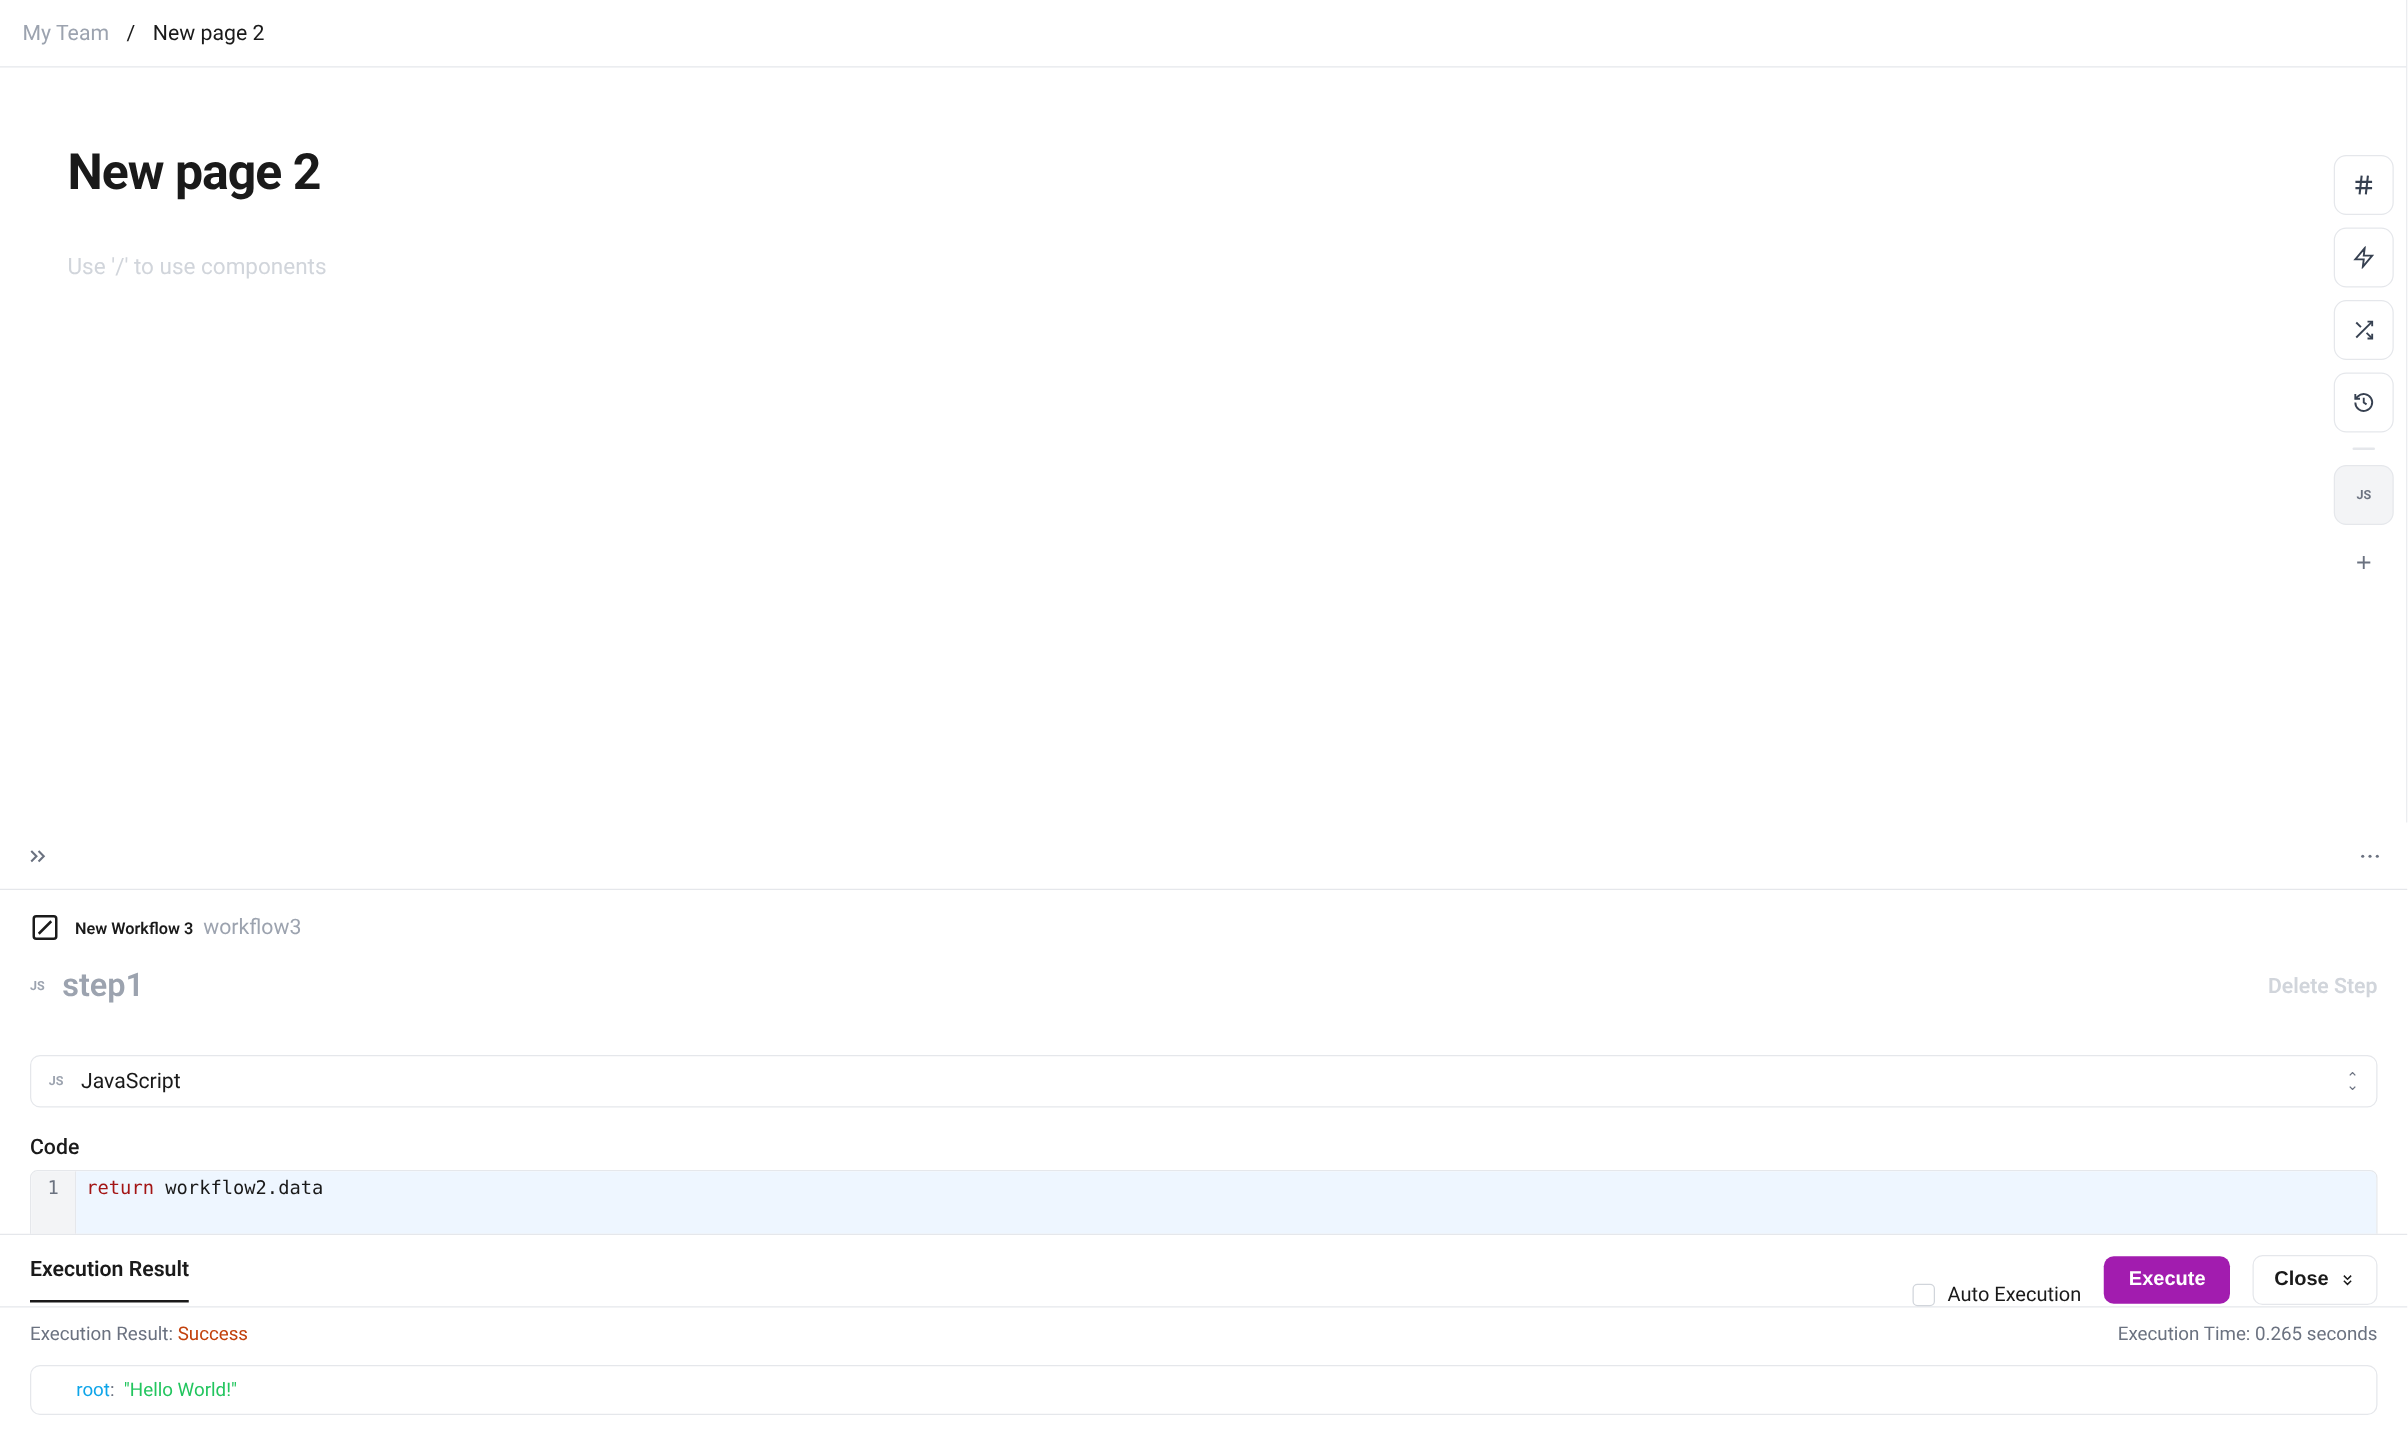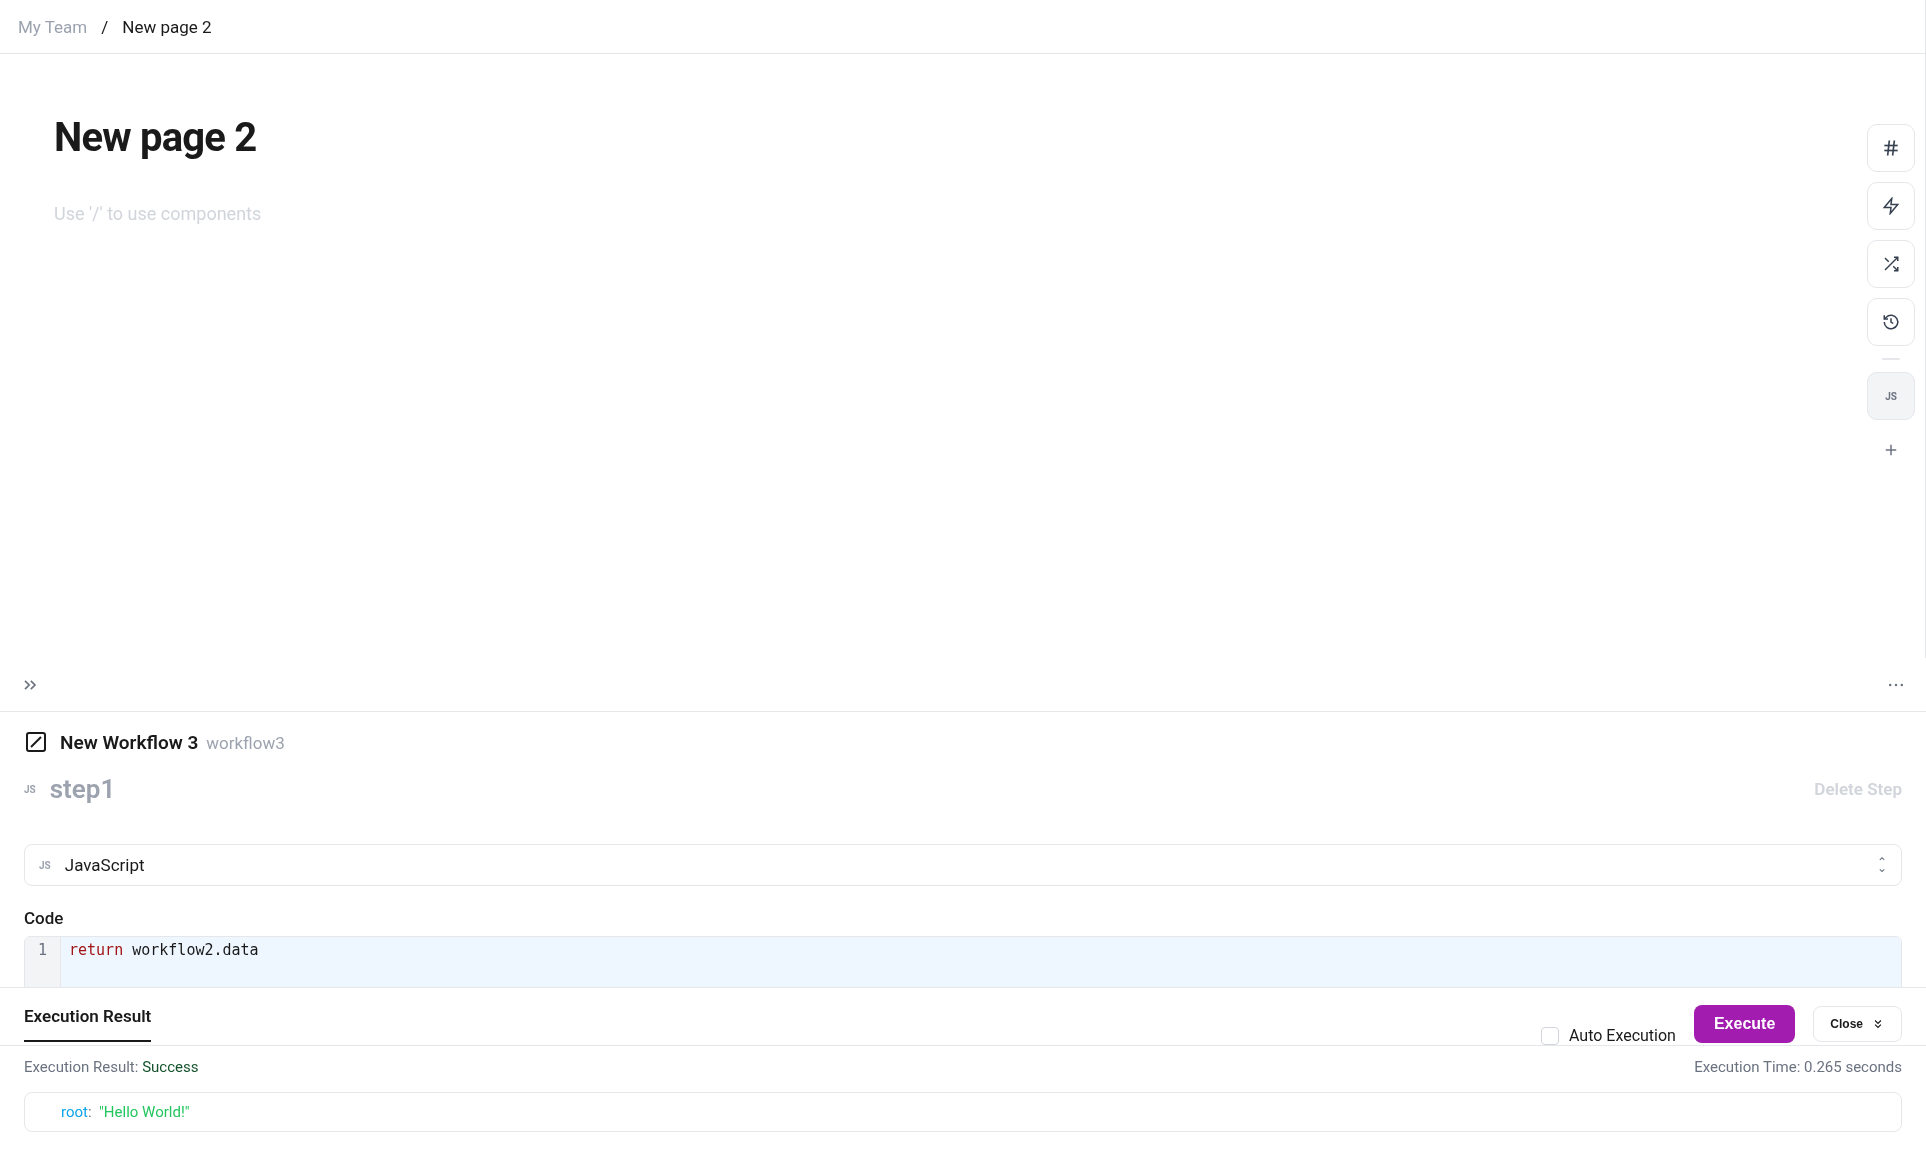--- a/index.html
+++ b/index.html
@@ -28,21 +28,21 @@
 .v-add { width: 48px; height: 40px; display: flex; align-items: center; justify-content: center; color: #6b7280; cursor: pointer; }
 
 
 .r-header { height: 54px; display: flex; align-items: center; padding: 0 20px; border-bottom: 1px solid #e5e7eb; justify-content: space-between; }
 .r-header .collapse { color: #6b7280; cursor: pointer; }
 .r-header .more { color: #6b7280; cursor: pointer; }
 
 
 .wf-header { padding: 18px 24px 10px 24px; display: flex; align-items: center; gap: 12px; }
 .wf-icon { width: 24px; height: 24px; }
-.wf-title { font-size: 19px; font-weight: 600; }
+.wf-title { font-size: 13px; font-weight: 600; }
 .wf-slug { font-size: 17px; color: #9ca3af; font-weight: 400; margin-left: 4px; }
 
 
 .step-header { padding: 10px 24px 18px 24px; display: flex; align-items: center; justify-content: space-between; }
 .step-left { display: flex; align-items: center; gap: 14px; }
 .step-left .js-badge { font-size: 10px; font-weight: 700; color: #9ca3af; }
 .step-name { font-size: 26px; font-weight: 600; color: #9ca3af; }
 .delete-step { font-size: 17px; font-weight: 600; color: #d1d5db; cursor: pointer; }
 
 
@@ -66,24 +66,24 @@
 .kw { color: #a31515; margin-top: 38px; }
 
 
 .exec-footer { border-top: 1px solid #e5e7eb; position: absolute; bottom: 0; left: 0; right: 0; background: #fff; }
 .exec-top { display: flex; align-items: center; justify-content: space-between; padding: 14px 24px 0 24px; }
 .exec-tabhead { font-size: 17px; font-weight: 600; padding-bottom: 14px; border-bottom: 2px solid #1a1a1a; display: inline-block; }
 .exec-controls { display: flex; align-items: center; gap: 18px; }
 .auto-exec { display: flex; align-items: center; gap: 10px; font-size: 16px; margin-top: 24px; }
 .checkbox { width: 18px; height: 18px; border: 1.5px solid #d1d5db; border-radius: 4px; }
 .btn-primary { background: #a21caf; color: #fff; border: none; padding: 10px 20px; border-radius: 8px; font-size: 16px; font-weight: 700; cursor: pointer; }
-.btn-secondary { background: #fff; color: #1a1a1a; border: 1px solid #e5e7eb; padding: 10px 16px; border-radius: 8px; font-size: 12px; font-weight: 600; cursor: pointer; display: flex; align-items: center; gap: 8px; }
+.btn-secondary { background: #fff; color: #1a1a1a; border: 1px solid #e5e7eb; padding: 10px 16px; border-radius: 8px; font-size: 16px; font-weight: 600; cursor: pointer; display: flex; align-items: center; gap: 8px; }
 .exec-divider { height: 1px; background: #e5e7eb; margin-top: 0; }
 .exec-meta { display: flex; justify-content: space-between; padding: 12px 24px; font-size: 15px; color: #6b7280; }
-.exec-meta .status { color: #14532d; }
+.exec-meta .status { color: #c2410c; }
 .exec-result-box { margin: 4px 24px 20px 24px; border: 1px solid #e5e7eb; border-radius: 8px; padding: 10px 36px; font-size: 15px; }
 .root-key { color: #0ea5e9; }
 .root-colon { color: #6b7280; }
 .root-val { color: #22c55e; }
 
 svg { display: block; }
 </style>
 </head>
 <body>
 

